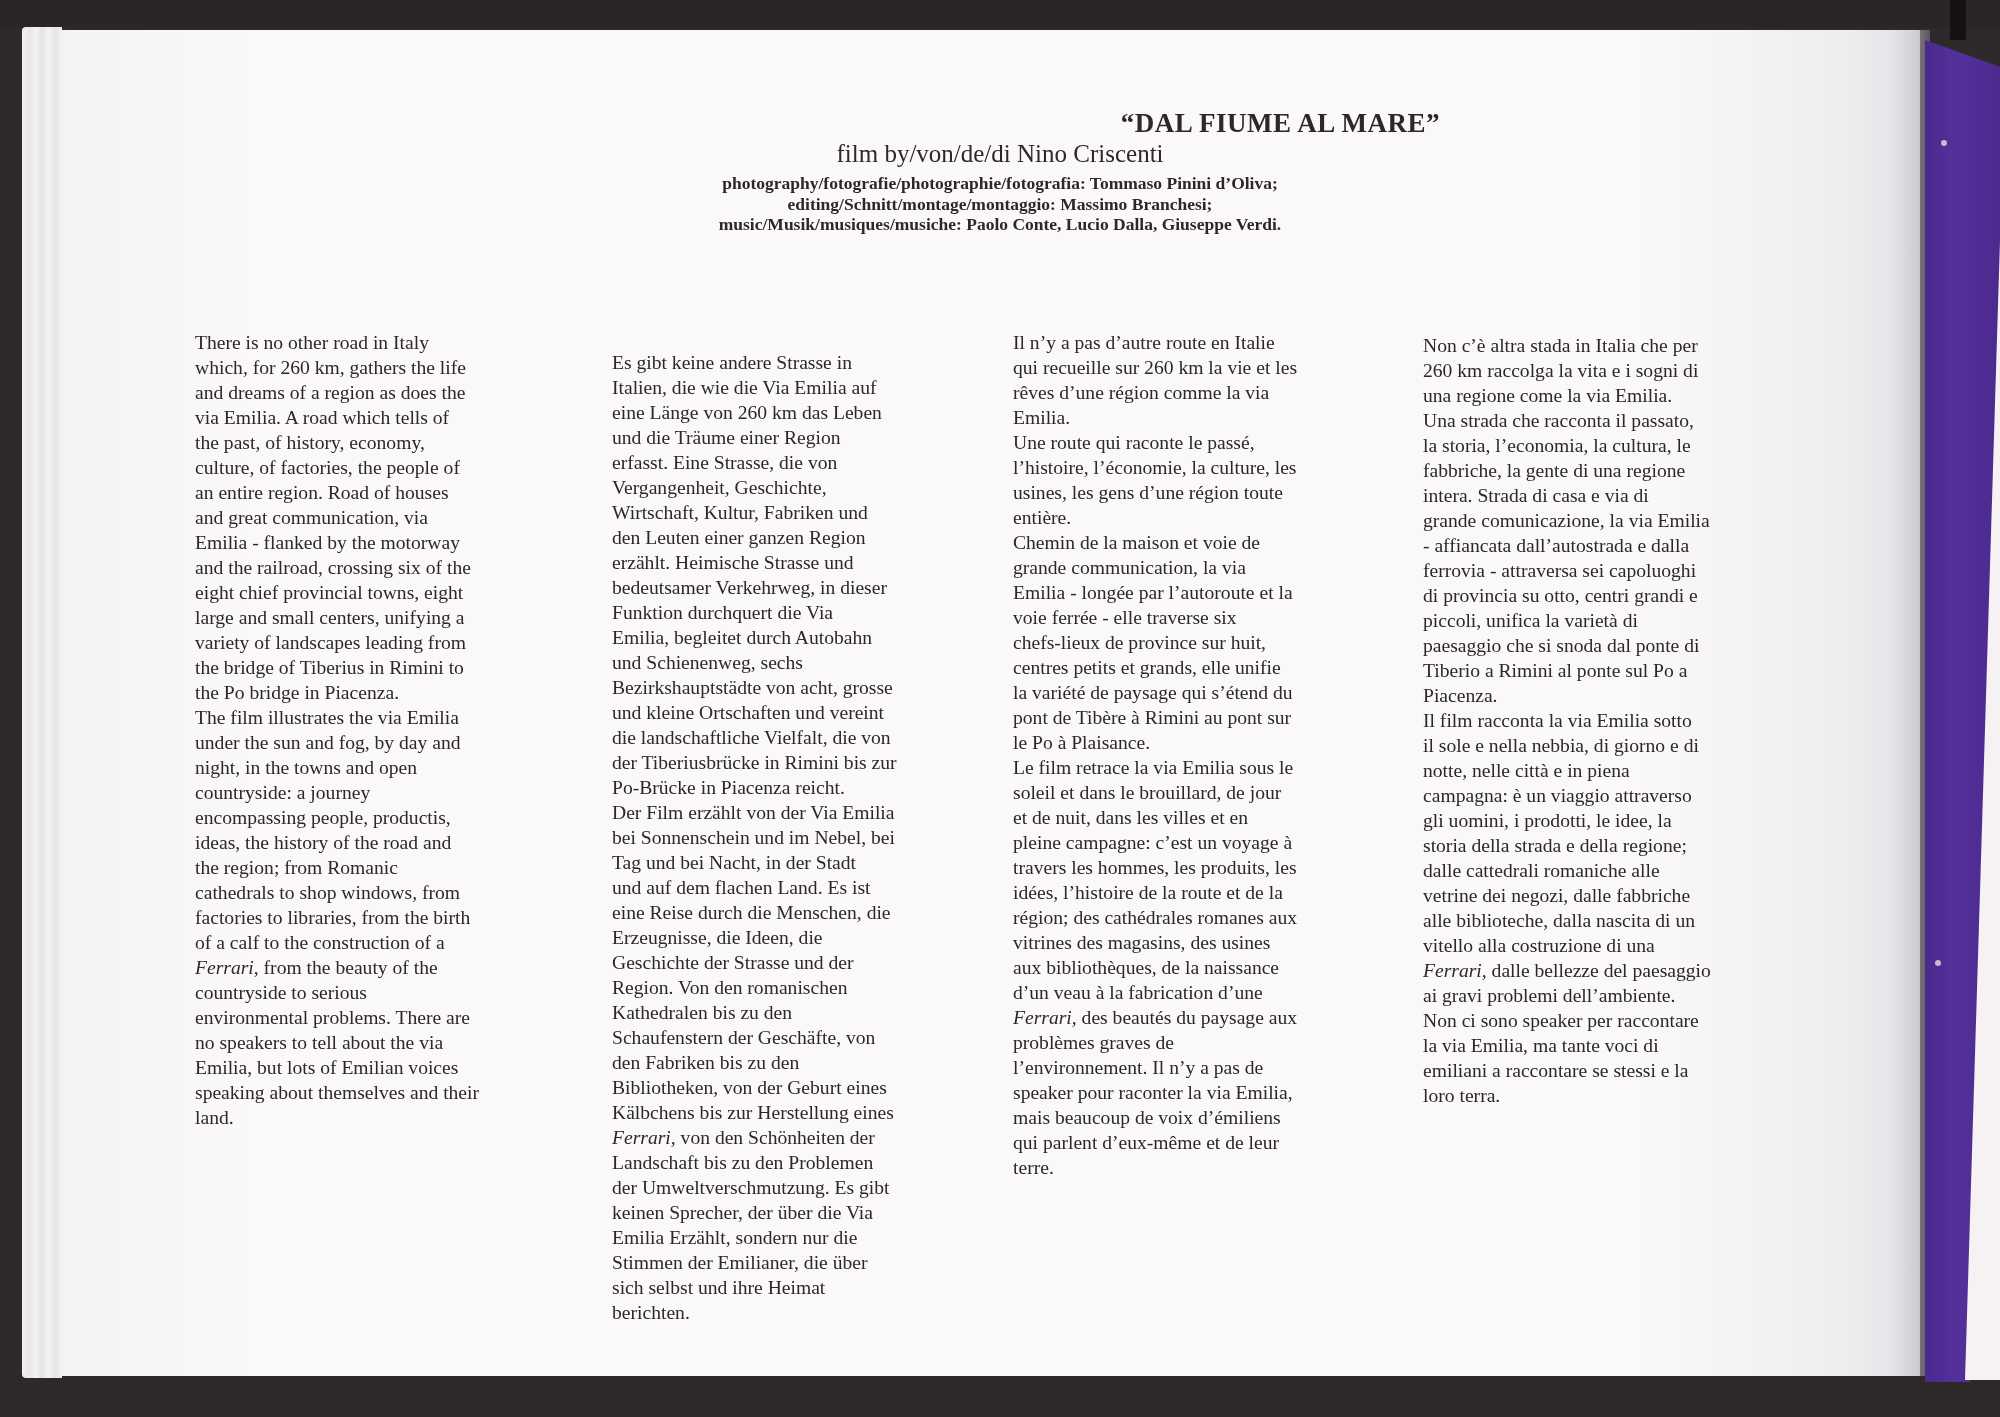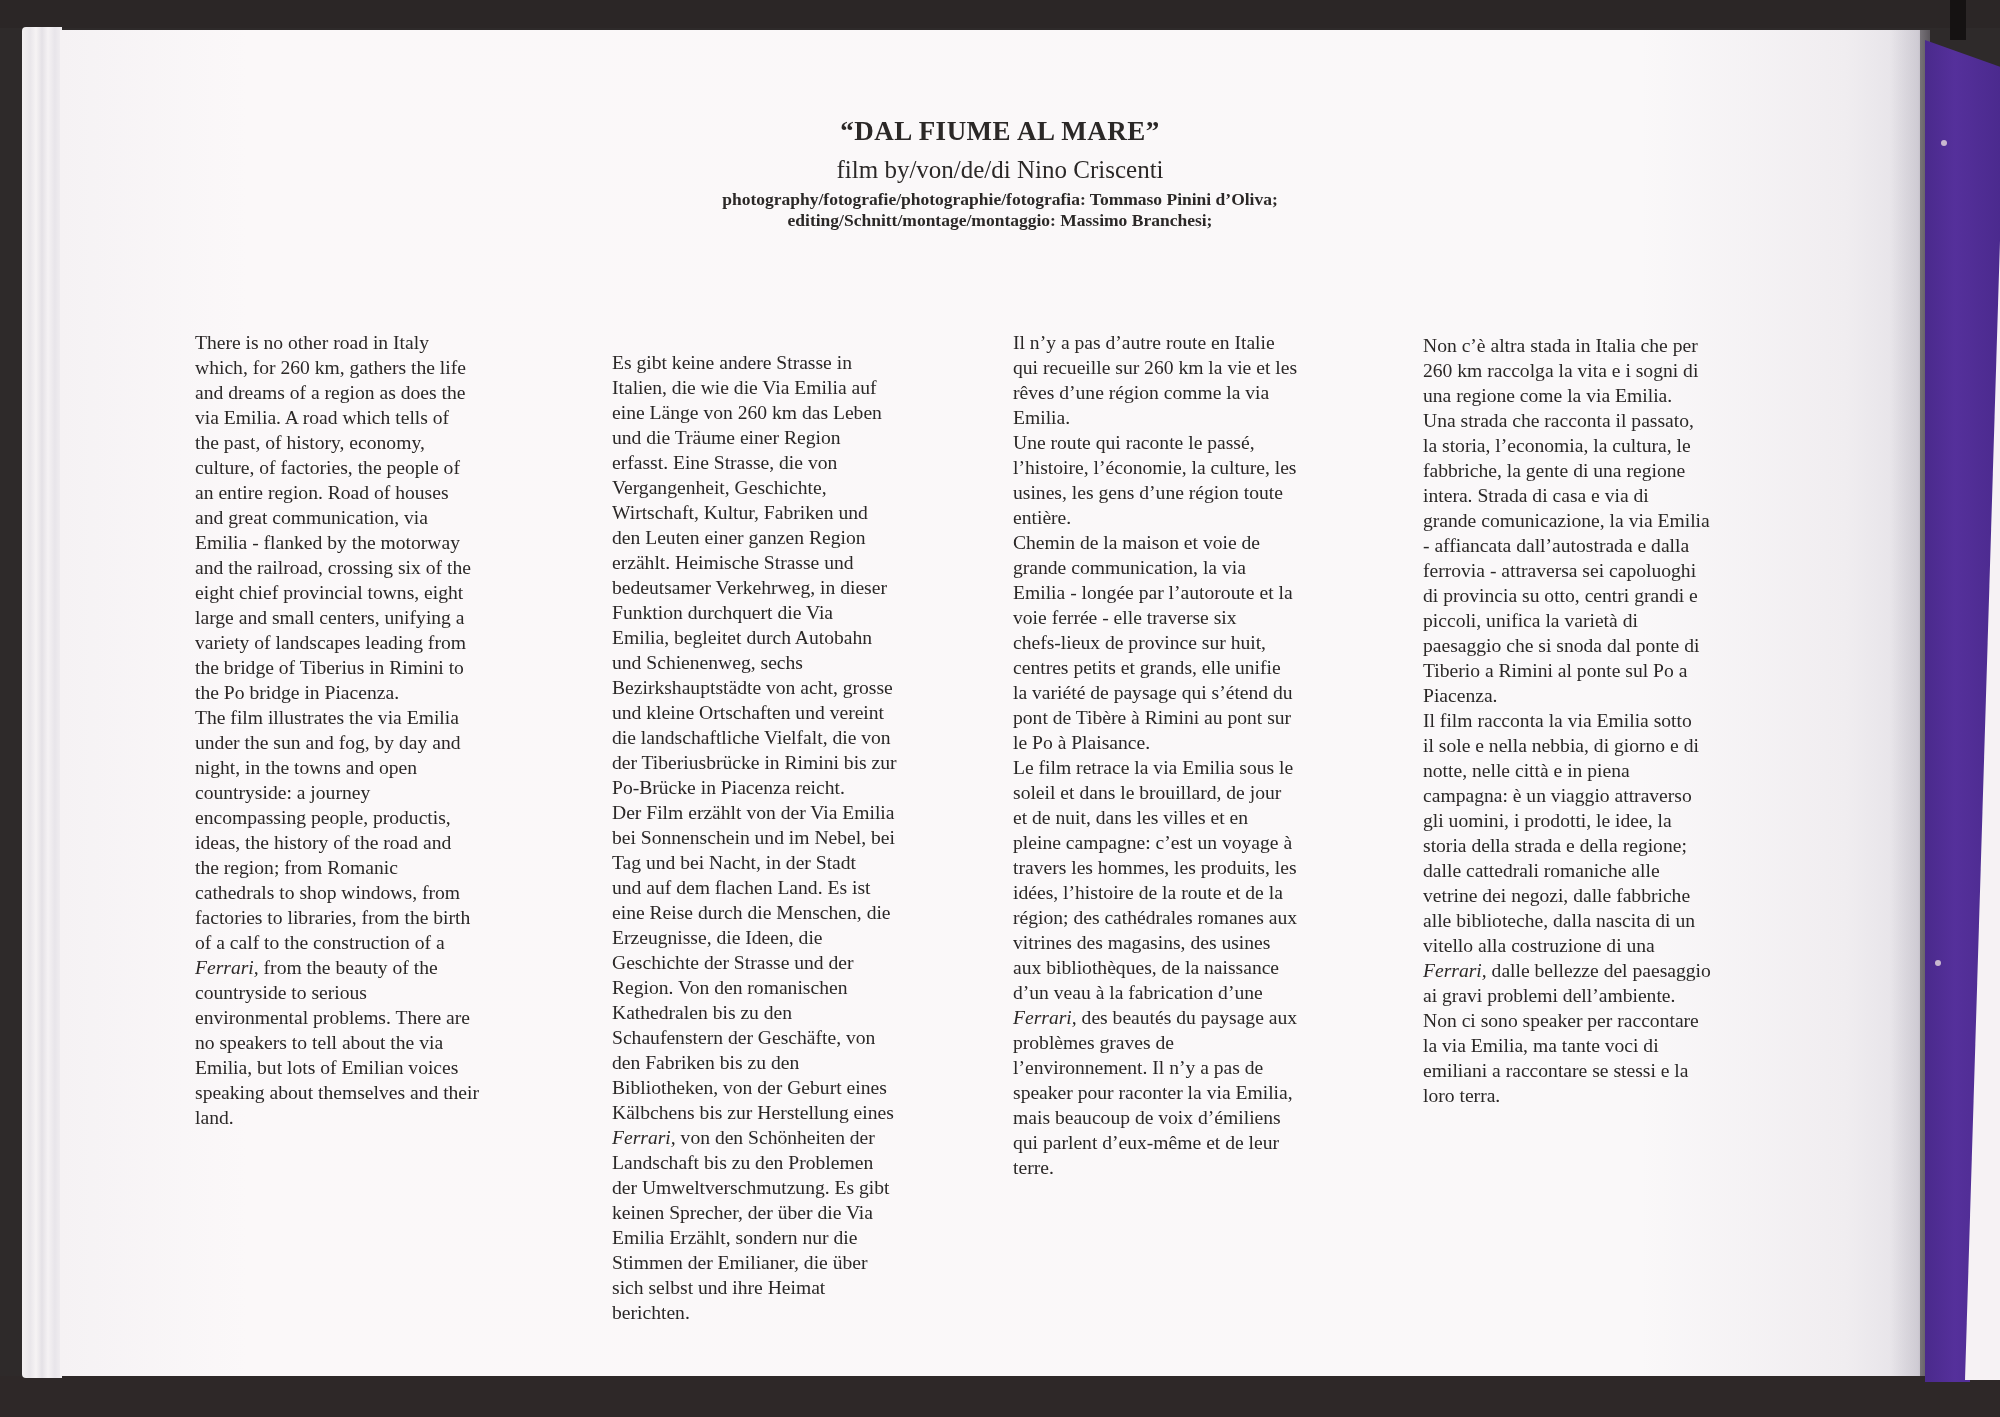--- a/index.html
+++ b/index.html
@@ -34,21 +34,21 @@
   .cover-strip-right {
     position:absolute; left:1965px; top:240px; width:35px; height:1140px;
     background: #f6f2f4;
     clip-path: polygon(100% 0, 100% 100%, 0 100%);
   }
   .dark-tab { position:absolute; left:1950px; top:0; width:16px; height:40px; background:#151212; }
 
   .header {
     position:absolute; left:560px; top:107px; width:880px; text-align:center;
   }
-  .title { font-size:27px; letter-spacing:0.5px; line-height:32px; margin:8px; }
+  .title { font-size:27px; letter-spacing:0.5px; line-height:32px; margin:0;text-align:right; }
   .director { font-size:25px; line-height:30px; margin:0 0 4px 0; }
   .credit { font-size:17.5px; line-height:20.5px; margin:0; white-space:nowrap;font-weight:bold; }
 
   .col { position:absolute; top:330px; width:370px; }
   .col-en { left:195px; }
   .col-de { left:612px;margin-top:20px; }
   .col-fr { left:1013px; }
   .col-it { left:1423px; top:333px; }
   .line { font-size:19.6px; line-height:25px; white-space:nowrap; display:block; }
   .line i { font-style:italic; }
@@ -67,20 +67,21 @@
   <span class="speck" style="left:16px;top:100px;"></span>
   <span class="speck" style="left:10px;top:920px;"></span>
 </div>
 <div class="cover-strip-right"></div>
 
 <div class="header">
   <h1 class="title">“DAL FIUME AL MARE”</h1>
   <p class="director">film by/von/de/di Nino Criscenti</p>
   <p class="credit">photography/fotografie/photographie/fotografia: Tommaso Pinini d’Oliva;</p>
   <p class="credit">editing/Schnitt/montage/montaggio: Massimo Branchesi;</p>
+  <p class="credit">music/Musik/musiques/musiche: Paolo Conte, Lucio Dalla, Giuseppe Verdi.</p>
 </div>
 
 <div class="col col-en">
     <span class="line">There is no other road in Italy</span>
     <span class="line">which, for 260 km, gathers the life</span>
     <span class="line">and dreams of a region as does the</span>
     <span class="line">via Emilia. A road which tells of</span>
     <span class="line">the past, of history, economy,</span>
     <span class="line">culture, of factories, the people of</span>
     <span class="line">an entire region. Road of houses</span>

